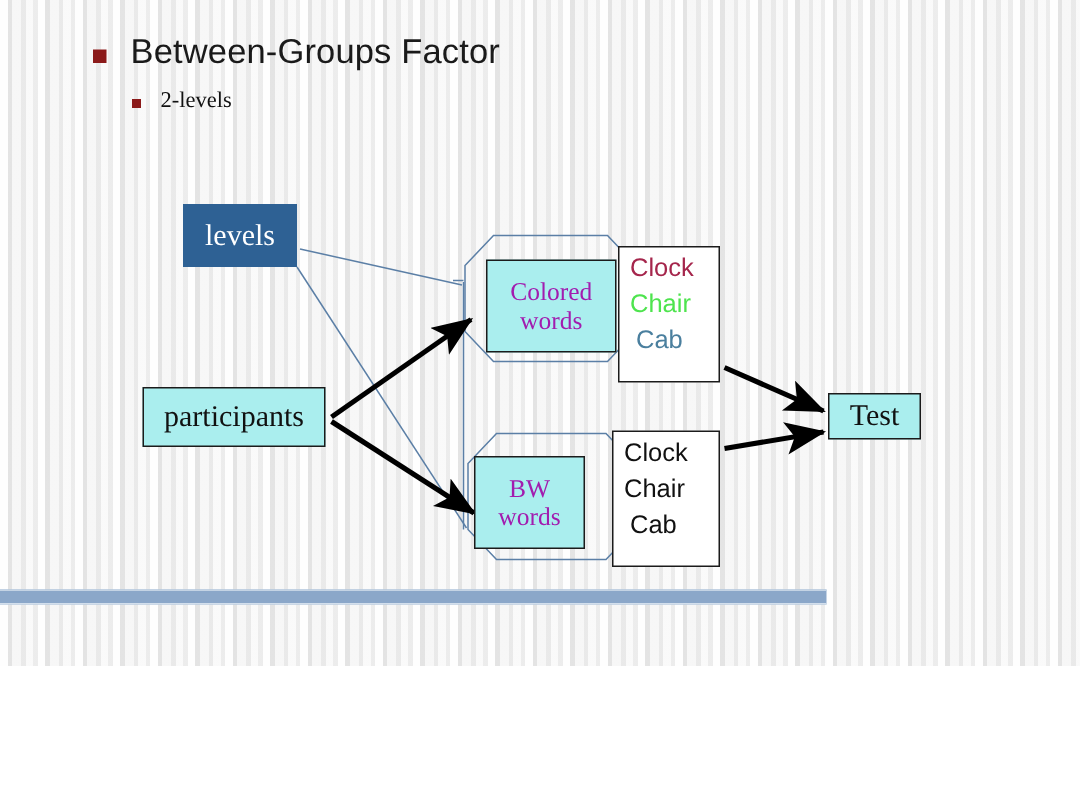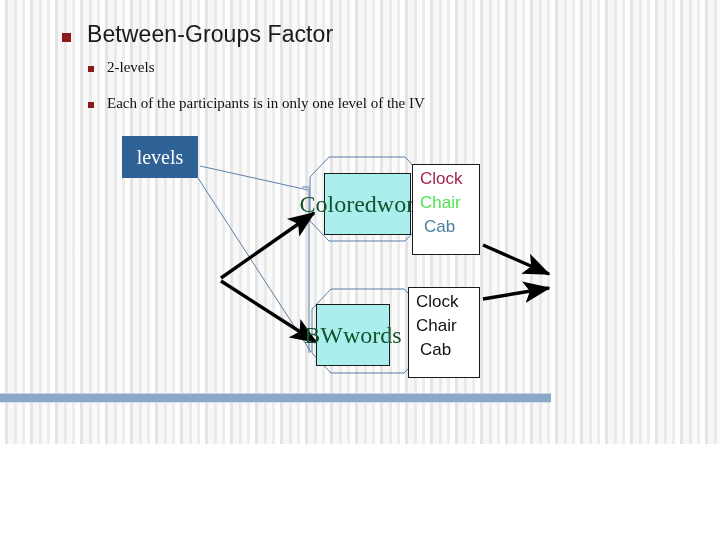--- a/index.html
+++ b/index.html
@@ -121,24 +121,24 @@
   .node-test {
     left: 552px; top: 262px; width: 62px; height: 31px;
     background: #aaeeee;
     border: 1px solid #1b1b1b;
     color: #111;
     font-size: 20px;
   }
   .node-words {
     background: #aaeeee;
     border: 1px solid #1b1b1b;
-    color: #14532d;
-    font-size: 24px;
+    color: #a21caf;
+    font-size: 17px;
     line-height: 1.12;
-    flex-direction: row;
+    flex-direction: column;
   }
   .node-words.w-top    { left: 324px; top: 173px; width: 87px; height: 62px; }
   .node-words.w-bottom { left: 316px; top: 304px; width: 74px; height: 62px; }
 
   .wordlist {
     position: absolute;
     box-sizing: border-box;
     background: #ffffff;
     border: 1px solid #1b1b1b;
     font-family: Liberation Sans, sans-serif;
@@ -170,24 +170,20 @@
 
   <div class="title-row">
     <span class="bullet-lg"></span>
     <span class="title-text">Between-Groups Factor</span>
   </div>
 
   <div class="sub-row r1">
     <span class="bullet-sm"></span>
     <span class="sub-text">2-levels</span>
   </div>
-  <div class="sub-row r2">
-    <span class="bullet-sm"></span>
-    <span class="sub-text">Each of the participants is in only one level of the IV</span>
-  </div>
 
   <div id="diagram">
 
     <svg id="edges" viewBox="0 0 720 540">
       <defs>
         <marker id="arrowBlack" markerWidth="9" markerHeight="9" refX="7.5" refY="3.2" orient="auto" markerUnits="strokeWidth">
           <path d="M0,0 L8,3.2 L0,6.4 L1.8,3.2 z" fill="#000000"></path>
         </marker>
       </defs>
 
@@ -203,20 +199,23 @@
       <line x1="221" y1="281" x2="316" y2="342" stroke="#000000" stroke-width="3.4" marker-end="url(#arrowBlack)"></line>
 
       <line x1="483" y1="245" x2="549" y2="274" stroke="#000000" stroke-width="3.4" marker-end="url(#arrowBlack)"></line>
       <line x1="483" y1="299" x2="549" y2="288" stroke="#000000" stroke-width="3.4" marker-end="url(#arrowBlack)"></line>
     </svg>
 
     <div class="node node-levels">
       <span>levels</span>
     </div>
 
+    <div class="node node-participants">
+      <span>participants</span>
+    </div>
 
     <div class="node node-words w-top">
       <span>Colored</span>
       <span>words</span>
     </div>
 
     <div class="node node-words w-bottom">
       <span>BW</span>
       <span>words</span>
     </div>
@@ -226,18 +225,21 @@
       <div style="color:#4ee44e;">Chair</div>
       <div style="color:#4a7f9e; padding-left:4px;">Cab</div>
     </div>
 
     <div class="wordlist wl-bottom">
       <div style="color:#111;">Clock</div>
       <div style="color:#111;">Chair</div>
       <div style="color:#111; padding-left:4px;">Cab</div>
     </div>
 
+    <div class="node node-test">
+      <span>Test</span>
+    </div>
 
   </div>
 
   <div class="rule"></div>
 
 </div>
 
 </body></html>

